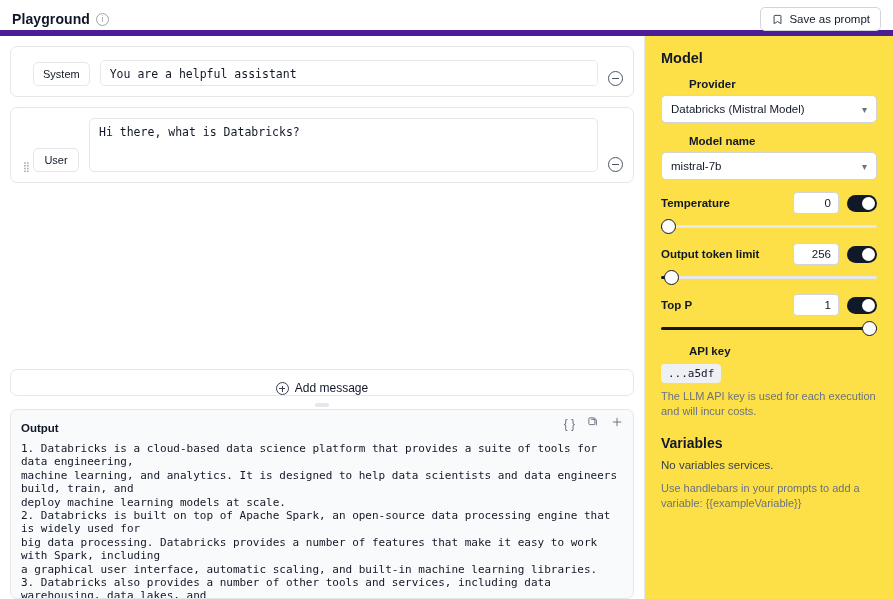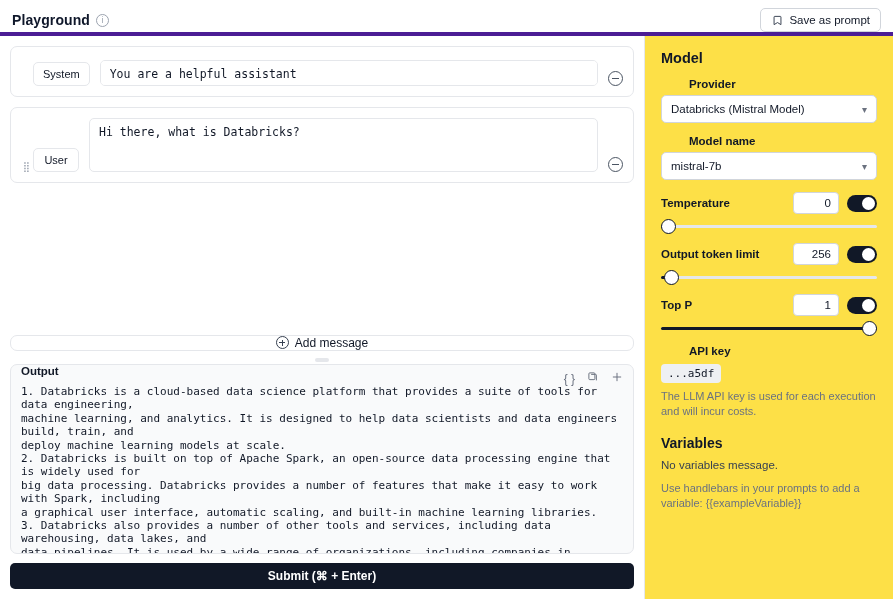--- a/index.html
+++ b/index.html
@@ -9,21 +9,21 @@
     background: #ffffff;
     font-family: "Liberation Sans", sans-serif;
     color: #111827;
     overflow: hidden;
   }
   .app { width: 893px; height: 599px; position: relative; display: flex; flex-direction: column; }
 
   
   .topbar {
     height: 36px;
-    border-bottom: 4px solid #4c1d95;
+    border-bottom: 6px solid #4c1d95;
     display: flex; align-items: center;
     padding: 8px 12px 0 12px;
     flex: 0 0 36px;
     background: #fff;
   }
   .topbar-title {
     font-size: 14px; font-weight: bold; color: #0f172a;
     letter-spacing: .1px;
   }
   .info-icon {
@@ -96,21 +96,21 @@
     width: 15px; height: 15px; border-radius: 50%;
     border: 1.4px solid #4b5563; color: #4b5563;
     display: flex; align-items: center; justify-content: center;
     font-size: 12px; line-height: 1; cursor: pointer; background: #fff;
   }
   .remove-btn i { display: block; width: 7px; height: 1.4px; background: #4b5563; }
 
   
   .add-message {
     border: 1px solid #e5e7eb; border-radius: 7px;
-    height: 16px; display: flex; align-items: flex-start; justify-content: center;
+    height: 27px; display: flex; align-items: flex-end; justify-content: center;
     gap: 6px; font-size: 12px; color: #111827; background: #fff;
     cursor: pointer; margin-top: auto;
   }
   .plus-circle {
     width: 13px; height: 13px; border-radius: 50%;
     border: 1.3px solid #374151; position: relative; display: inline-block;
   }
   .plus-circle::before, .plus-circle::after {
     content: ""; position: absolute; background: #374151;
   }
@@ -119,21 +119,21 @@
 
   
   .grip {
     width: 14px; height: 4px; margin: 7px auto 2px auto;
     border-radius: 2px; background: #e5e7eb; position: relative;
     cursor: ns-resize;
   }
   .output-panel {
     border: 1px solid #e5e7eb; border-radius: 7px;
     background: #f9fafb;
-    padding: 0 10px 10px 10px;
+    padding: 12px 10px 10px 10px;
     height: 190px;
     position: relative;
     overflow: hidden;
   }
   .output-label { font-size: 11.5px; font-weight: bold; color: #111827; }
   .output-tools {
     position: absolute; right: 10px; top: 6px;
     display: flex; gap: 12px; align-items: center; color: #6b7280;
     font-size: 12px;
   }
@@ -274,21 +274,20 @@
 2. Databricks is built on top of Apache Spark, an open-source data processing engine that is widely used for
 big data processing. Databricks provides a number of features that make it easy to work with Spark, including
 a graphical user interface, automatic scaling, and built-in machine learning libraries.
 3. Databricks also provides a number of other tools and services, including data warehousing, data lakes, and
 data pipelines. It is used by a wide range of organizations, including companies in finance, healthcare,
 retail, and technology.
 4. Databricks is a company that was founded in 2013 and is headquartered in San Francisco, California. It was
 acquired by Microsoft in 2019 for $7.5 billion.</div>
       </div>
 
-      <button class="submit-btn">Submit (⌘ + Enter)</button>
     </div>
 
     <div class="right">
       <div class="panel-title">Model</div>
 
       <div class="field-label">Provider</div>
       <div class="select">
         <span>Databricks (Mistral Model)</span>
         <span class="chev">▾</span>
       </div>
@@ -335,18 +334,18 @@
         <div class="knob" style="right:0px"></div>
       </div>
 
       
       <div class="field-label" style="margin-top:8px">API key</div>
       <div class="apikey-chip">...a5df</div>
       <div class="help-text">The LLM API key is used for each execution and will incur costs.</div>
 
       
       <div class="section-head">Variables</div>
-      <div class="var-text">No variables message.</div>
+      <div class="var-text">No variables services.</div>
       <div class="help-text">Use handlebars in your prompts to add a variable: {{exampleVariable}}</div>
     </div>
 
   </div>
 </div>
 
 </body></html>

